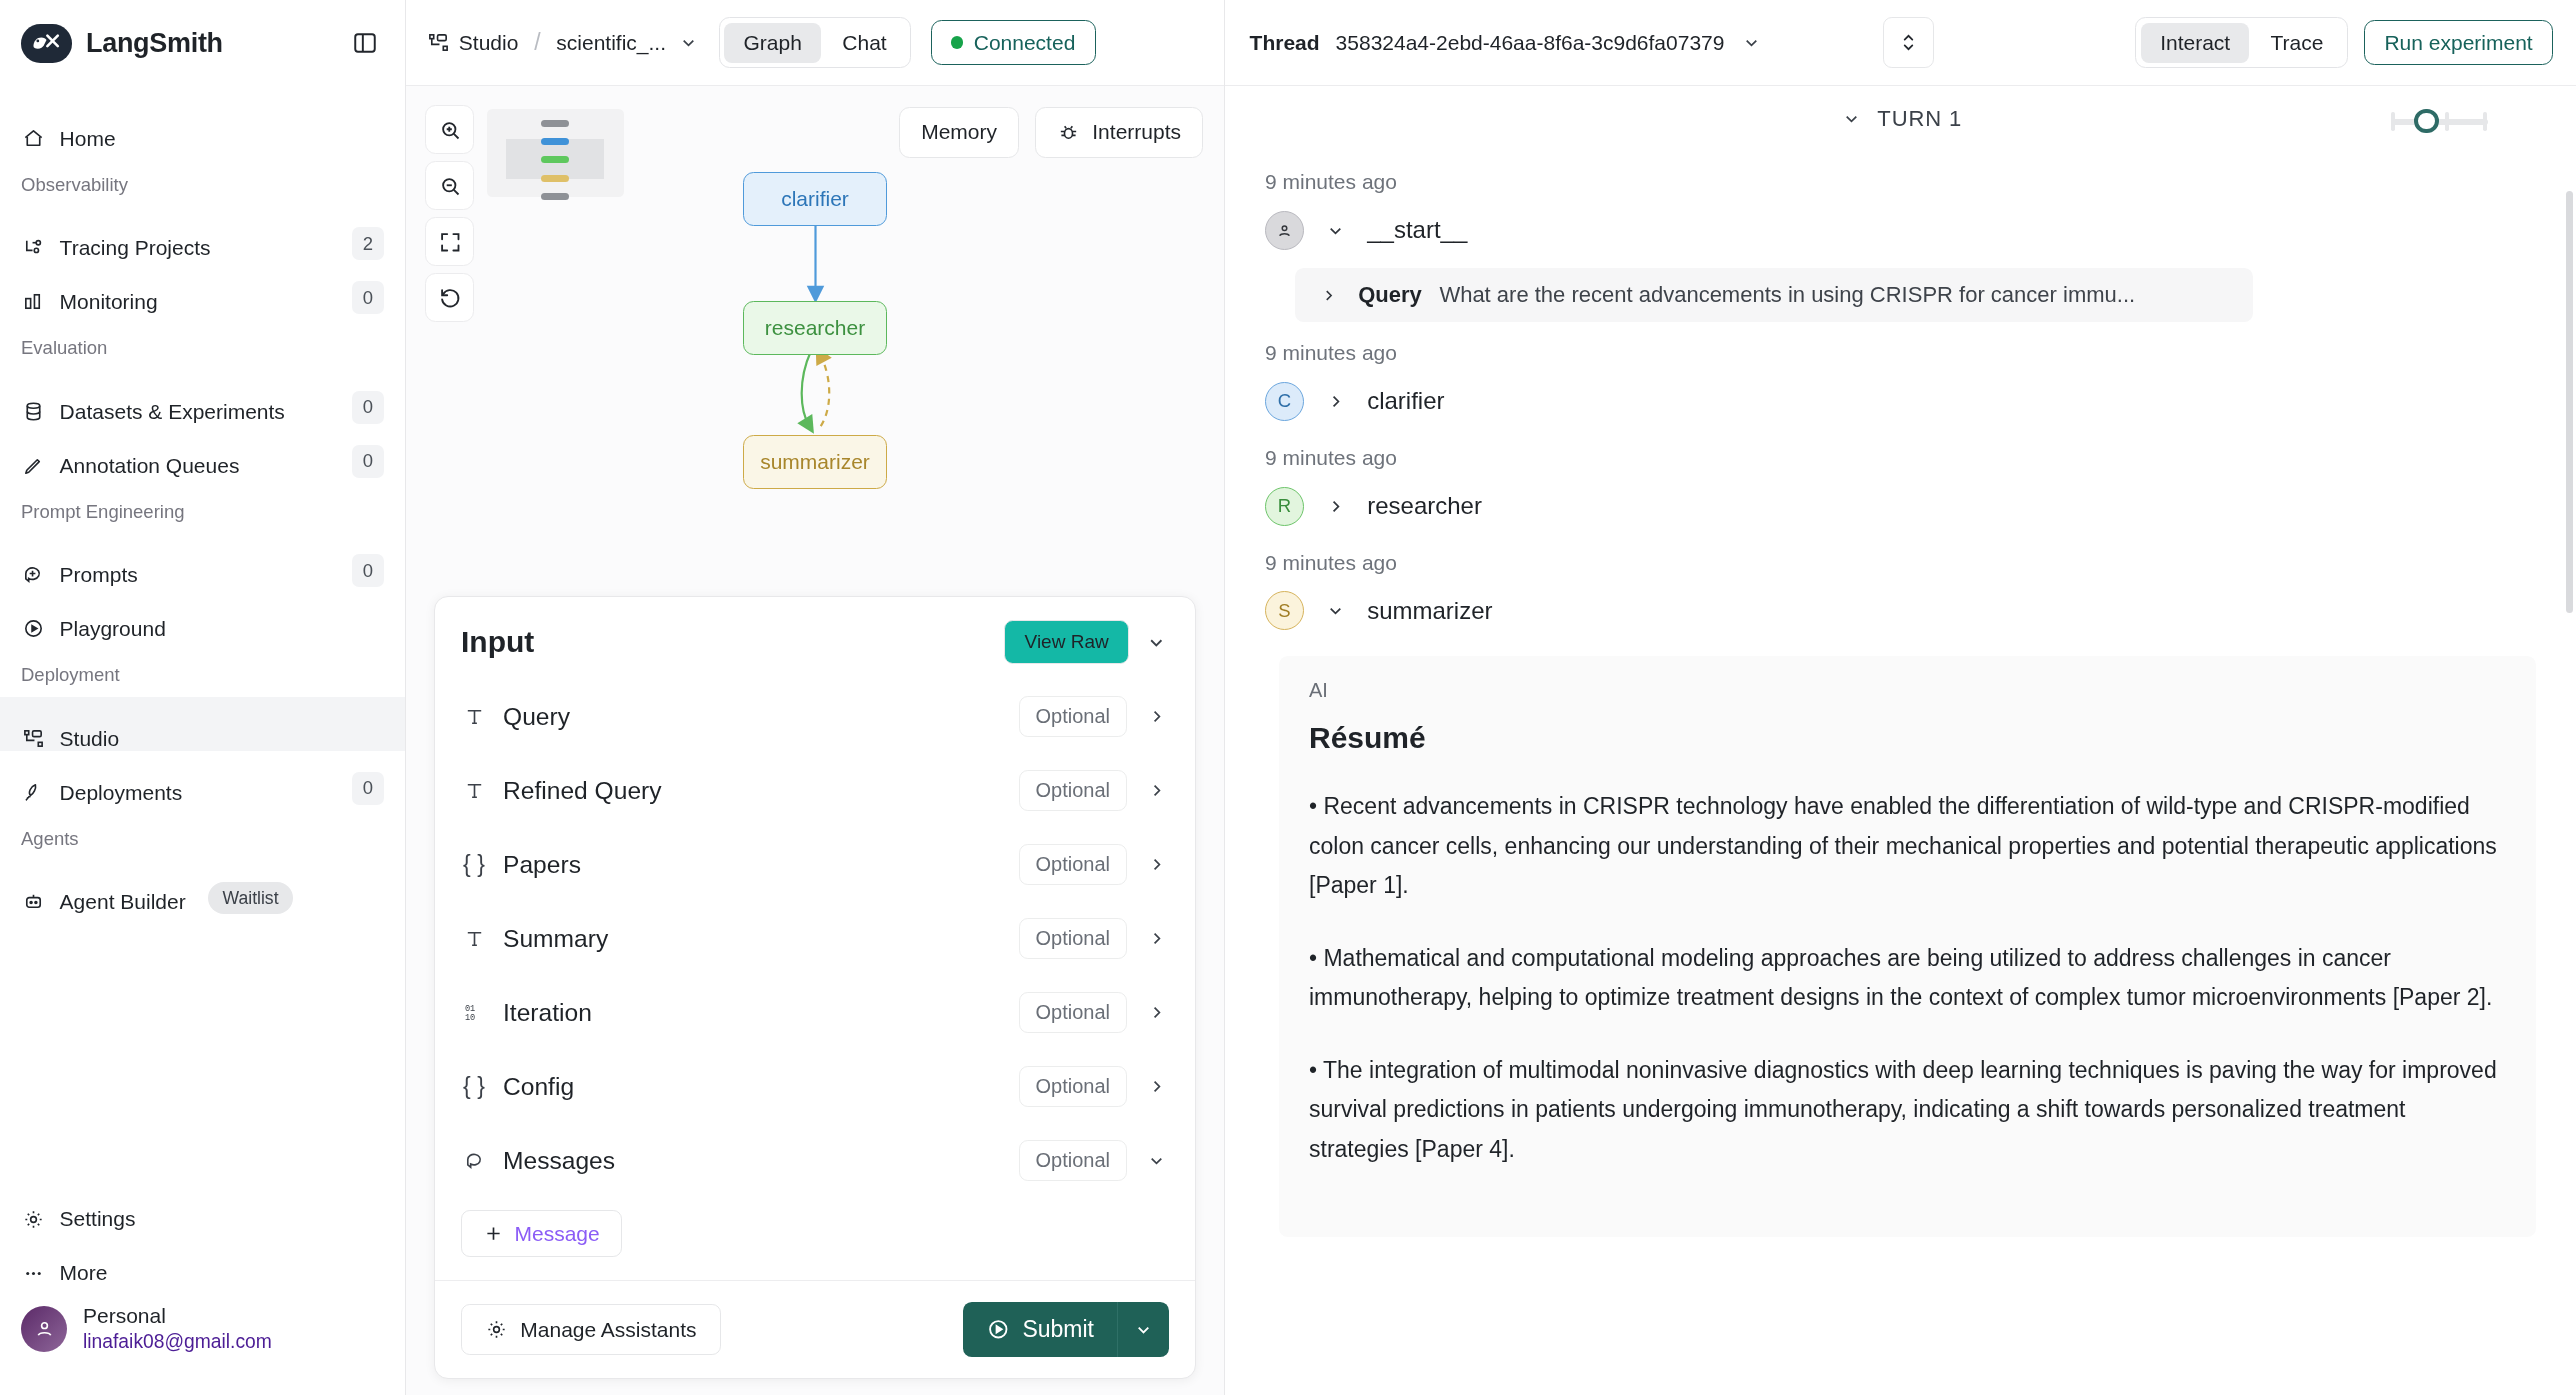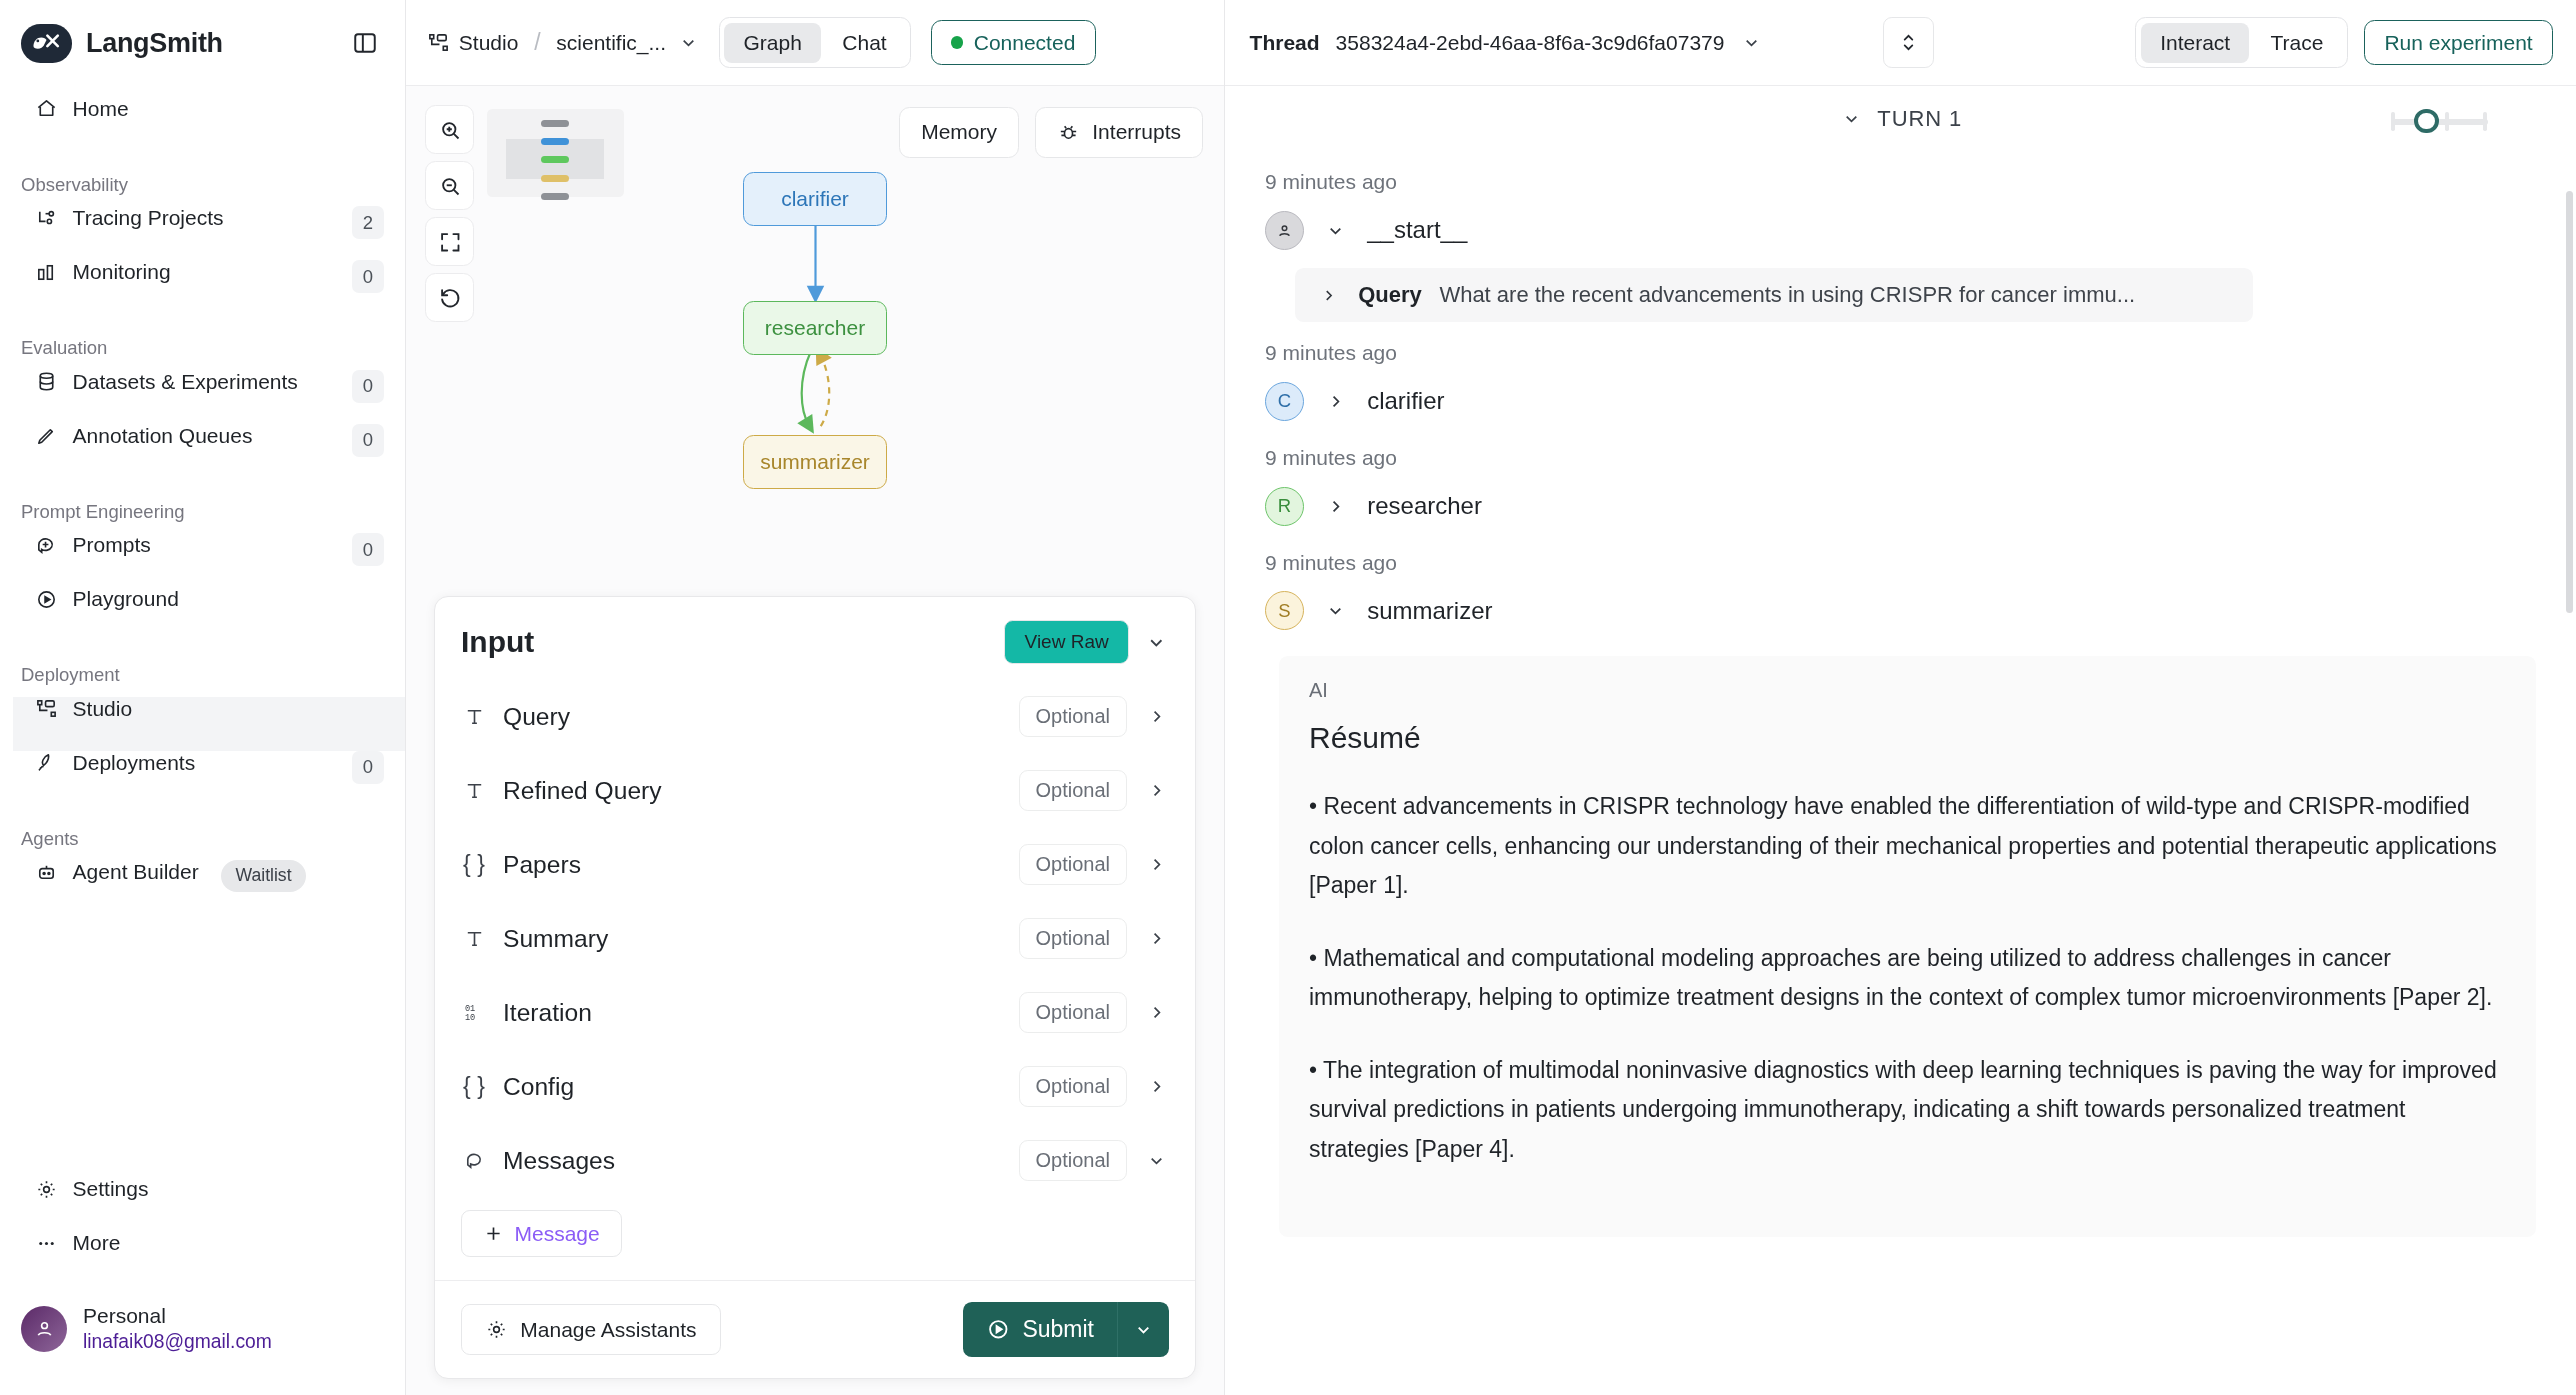--- a/index.html
+++ b/index.html
@@ -30,23 +30,23 @@
     flex: 0 0 auto;
   }
   .brand { font-size: 27px; font-weight: 700; letter-spacing: -0.3px; flex: 1; }
   .panel-toggle { width: 30px; height: 30px; display:flex; align-items:center; justify-content:center; cursor: pointer; }
 
   .sb-scroll { flex: 1; padding-top: 10.5px; overflow: hidden; }
   .sb-section-label {
     font-size: 18.5px; color: #76767f; padding: 23px 21px 10.5px 21px; font-weight: 400;
   }
   .sb-item {
-    display: flex; align-items: flex-start; gap: 14px;
+    display: flex; align-items: flex-end; gap: 14px;
     height: 54px; padding: 0 21px 0 21px;
-    font-size: 21px; color: #1f2328; cursor: pointer; margin-left: 13px;
+    font-size: 21px; color: #1f2328; cursor: pointer;
   }
   .sb-item.active { background: #f3f4f6; }
   .sb-item .ic { width: 24.6px; height: 24.6px; flex: 0 0 24.6px; display:flex; align-items:center; justify-content:center; }
   .sb-item .lbl { flex: 1; white-space: nowrap; }
   .sb-count {
     min-width: 32px; height: 33px; padding: 0 10.5px; border-radius: 7px;
     background: #f2f3f5; color: #4b5158; font-size: 18.5px;
     display: flex; align-items: center; justify-content: center;
   }
   .pill-waitlist {
@@ -209,21 +209,21 @@
     margin: 12.3px 0 0 70px; background: #f6f6f7; border-radius: 8.8px;
     display: flex; align-items: center; gap: 17.6px; padding: 14px 21px; width: 958px;
   }
   .q-key { font-size: 22px; font-weight: 700; }
   .q-val { font-size: 22px; color: #3e434a; white-space: nowrap; overflow: hidden; text-overflow: ellipsis; }
   .aibox {
     margin: 19.3px 40px 0 54px; background: #fafafa; border-radius: 8.8px;
     padding: 23px 30px 35px 30px;
   }
   .ai-label { font-size: 20px; color: #6a6f77; margin-bottom: 19.3px; }
-  .ai-title { font-size: 30px; font-weight: 400; margin-bottom: 32px; }
+  .ai-title { font-size: 30px; font-weight: 700; margin-bottom: 32px; }
   .ai-p { font-size: 23px; line-height: 1.72; margin-bottom: 33px; color: #1f2328; }
   .scrollbar-v {
     position: absolute; right: 2.6px; top: 105px; width: 7px; height: 422px;
     background: #d9dadd; border-radius: 3.5px;
   }
   svg { display: block; }
 </style>
 </head>
 <body>
 

